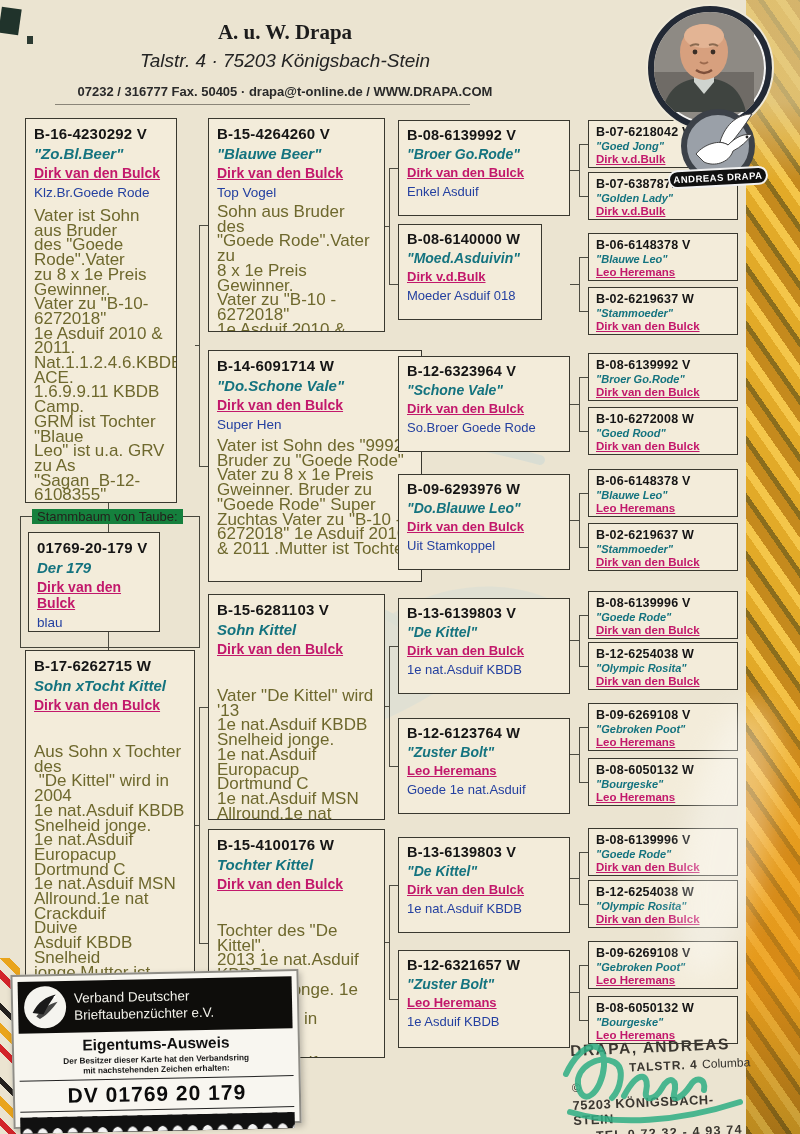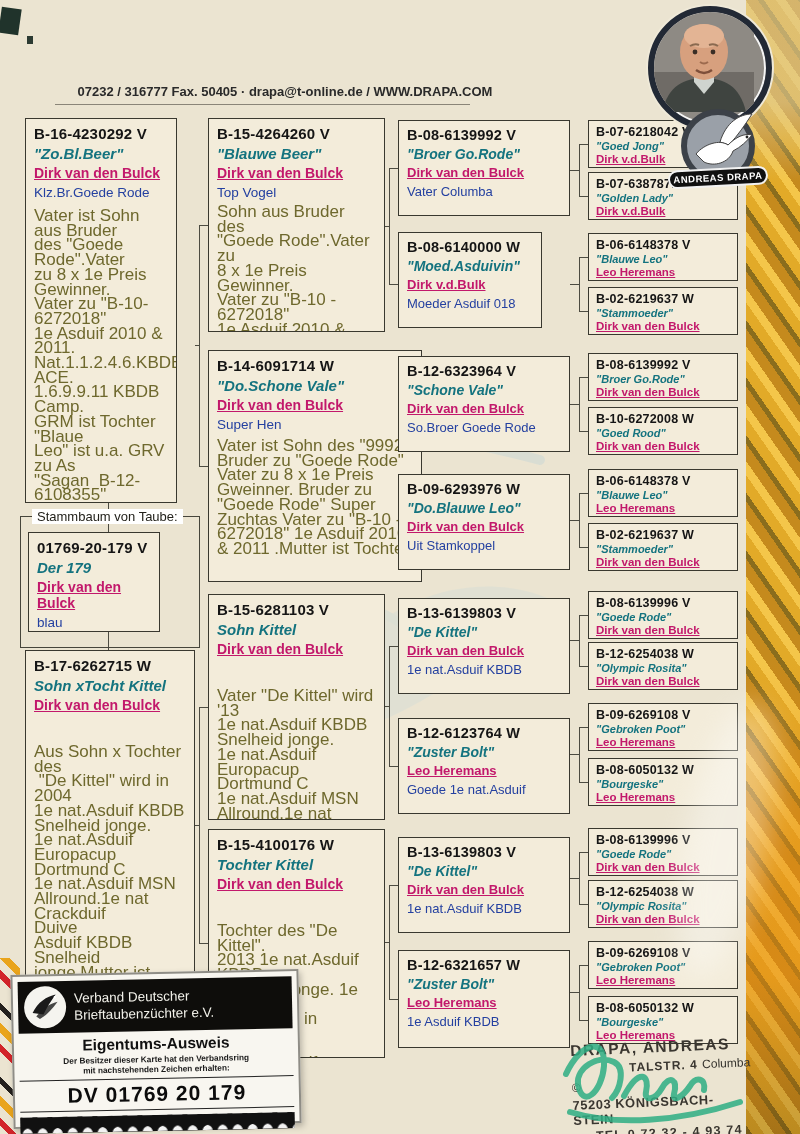--- a/index.html
+++ b/index.html
@@ -24,21 +24,21 @@
   .gap34{margin-top:32px;}
   .small .ring{font-size:12.5px;}
   .small .bname{font-size:11px;margin-top:1px;}
   .small .breeder{font-size:11.5px;margin-top:1px;}
   .small{padding:4px 7px;}
   .mid .ring{font-size:14.5px;} .mid .bname{font-size:14px;} .mid .breeder{font-size:13px;}
   .mid .binfo{font-size:13px;}
   
   .groupbox{position:absolute;left:20px;top:516px;width:178px;height:130px;
             border:1.2px solid #46453b;background:transparent;z-index:0;}
-  .grouplabel{position:absolute;left:32px;top:509px;background:#ffffff;padding:0 5px;
+  .grouplabel{position:absolute;left:32px;top:509px;background:#15803d;padding:0 5px;
             font-size:13px;color:#23221c;z-index:2;}
   
   .hl,.vl{position:absolute;background:#4c4b41;z-index:0;}
   .hl{height:1.4px;} .vl{width:1.4px;}
   
   .band{position:absolute;right:0;top:0;width:54px;height:1134px;z-index:3;
     background:repeating-linear-gradient(55deg,#8a6d1d 0 5px,#e2aa28 5px 15px,#f4c64a 15px 23px,#c58a1d 23px 33px);}
   .band:after{content:"";position:absolute;inset:0;
     background:linear-gradient(180deg,rgba(222,203,150,.65) 0 9%,rgba(222,203,150,0) 16%,
       rgba(0,0,0,0) 58%,rgba(233,138,16,.45) 74%,rgba(233,138,16,.5) 86%,rgba(70,45,8,.25) 100%);}
@@ -91,20 +91,22 @@
 <body>
 
 <div class="page">
 
   <div class="band"></div>
   <div class="wwing"></div>
   <div class="cmark"></div>
   <div class="cmark2"></div>
   <div class="deflag"></div>
 
+  <div class="h-name">A. u. W. Drapa</div>
+  <div class="h-addr">Talstr. 4  ·  75203 Königsbach-Stein</div>
   <div class="h-contact">07232 / 316777 Fax. 50405  ·  drapa@t-online.de / WWW.DRAPA.COM</div>
   <div class="h-rule"></div>
 
   <div class="photo">
     <svg width="100" height="100" viewBox="0 0 100 100">
       <rect width="100" height="100" fill="#8e8a84"></rect>
       <rect y="60" width="100" height="40" fill="#6f6b66"></rect>
       <path d="M8,100 C14,74 30,66 50,66 C70,66 86,74 92,100 Z" fill="#3f4440"></path>
       <path d="M40,70 L50,82 L60,70 L60,64 L40,64 Z" fill="#cfd4cf"></path>
       <ellipse cx="50" cy="40" rx="24" ry="28" fill="#d7a07e"></ellipse>
@@ -247,23 +249,23 @@
 Europacup in
 
 MSN
 nat Crackduif</div>
   </div>
 
   <div class="pbox mid" style="left:398px;top:120px;width:172px;height:96px">
     <div class="ring">B-08-6139992 V</div>
     <div class="bname">"Broer Go.Rode"</div>
     <div class="breeder">Dirk van den Bulck</div>
-    <div class="binfo">Vater Columba</div>
-  </div>
-  <div class="pbox mid" style="left:398px;top:232px;width:144px;height:96px">
+    <div class="binfo">Enkel Asduif</div>
+  </div>
+  <div class="pbox mid" style="left:398px;top:224px;width:144px;height:96px">
     <div class="ring">B-08-6140000 W</div>
     <div class="bname">"Moed.Asduivin"</div>
     <div class="breeder">Dirk v.d.Bulk</div>
     <div class="binfo">Moeder Asduif 018</div>
   </div>
   <div class="pbox mid" style="left:398px;top:356px;width:172px;height:96px">
     <div class="ring">B-12-6323964 V</div>
     <div class="bname">"Schone Vale"</div>
     <div class="breeder">Dirk van den Bulck</div>
     <div class="binfo">So.Broer Goede Rode</div>

